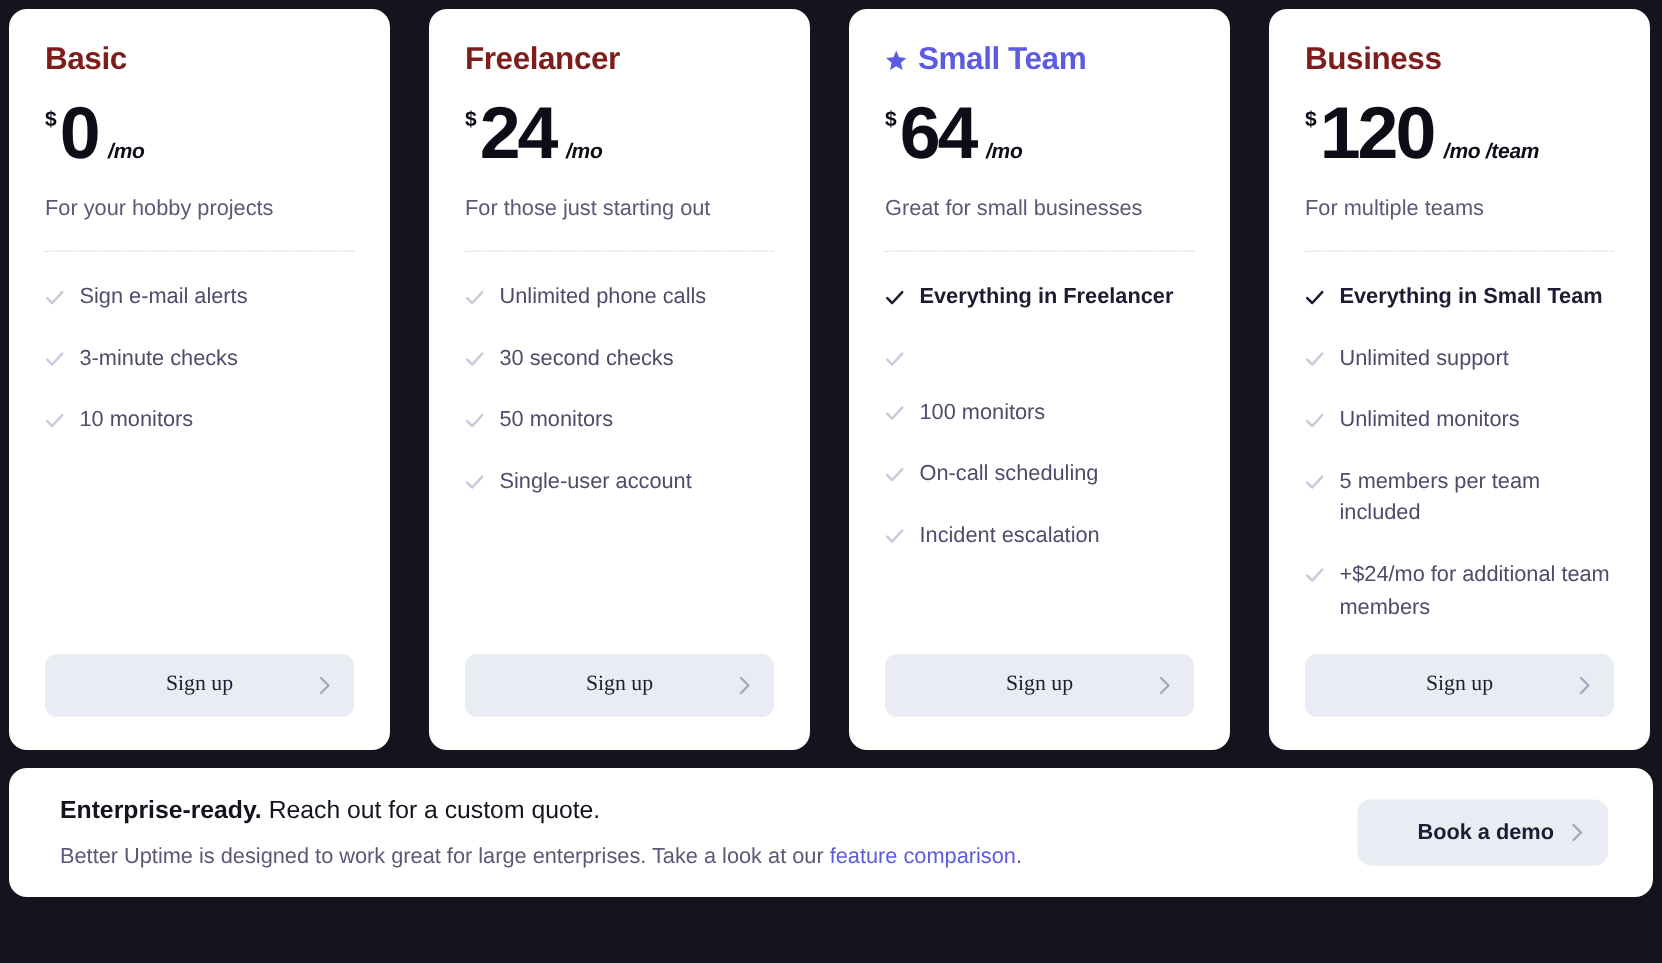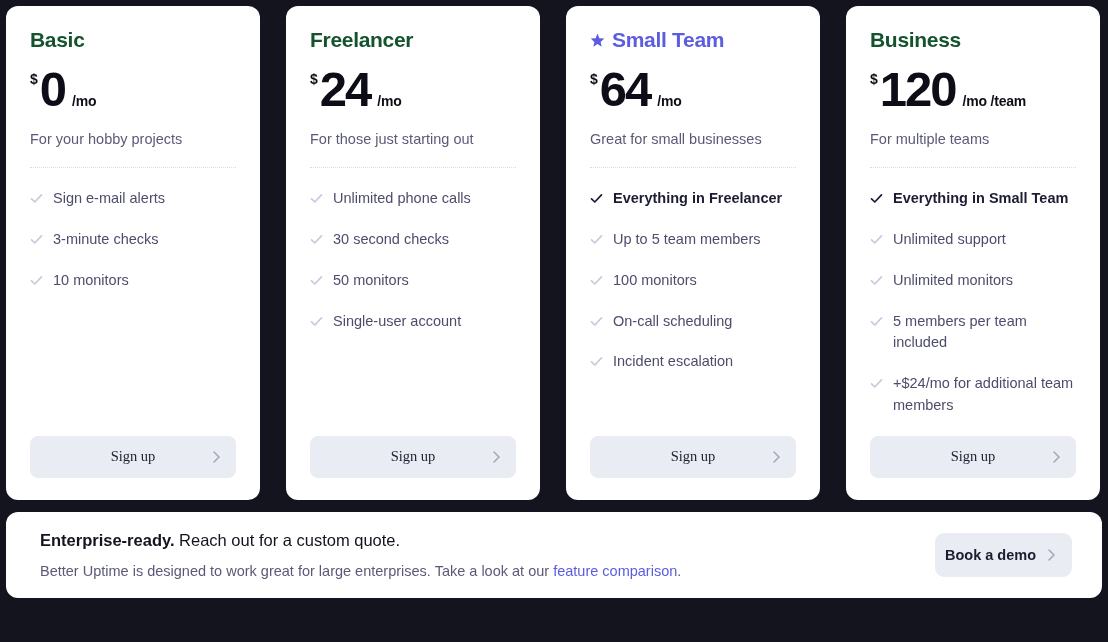--- a/index.html
+++ b/index.html
@@ -30,21 +30,21 @@
     border-radius: 12px;
     padding: 22px 24px 22px 24px;
     min-height: 479px;
     display: flex;
     flex-direction: column;
   }
 
   .plan-name {
     font-size: 21px;
     font-weight: bold;
-    color: #14532d;
+    color: #7f1d1d;
     letter-spacing: -0.3px;
     line-height: 1.1;
     display: flex;
     align-items: center;
     gap: 7px;
   }
   .plan-name.featured { color: #5c5ce0; }
 
   .star-icon {
     width: 15px;
@@ -74,20 +74,21 @@
     font-size: 49px;
     font-weight: bold;
     letter-spacing: -2px;
     line-height: 0.95;
   }
   .period {
     font-size: 14px;
     font-weight: bold;
     margin-left: 7px;
     letter-spacing: -0.2px;
+    font-style: italic;
   }
 
   .tagline {
     margin-top: 17px;
     font-size: 14.5px;
     color: #5a5a78;
     line-height: 1.3;
   }
 
   .divider {
@@ -177,21 +178,21 @@
     line-height: 1.4;
   }
   .ent-link {
     color: #5c5ce0;
     text-decoration: none;
   }
 
   .demo-btn {
     flex: 0 0 auto;
     height: 44px;
-    padding: 0 36px 0 10px;
+    padding: 0 36px 0 40px;
     background: #e9ecf2;
     border: none;
     border-radius: 9px;
     position: relative;
     cursor: pointer;
     display: flex;
     align-items: center;
     font-family: inherit;
     justify-content: flex-end;
   }
@@ -333,21 +334,20 @@
             </svg>
           </span>
           <span>Everything in Freelancer</span>
         </li>
         <li class="feature">
           <span class="check-icon">
             <svg viewBox="0 0 13 13" width="13" height="13" fill="none" stroke="#c9cbdd" stroke-width="1.7" stroke-linecap="round" stroke-linejoin="round">
               <polyline points="1.5,6.8 4.8,10 11.5,2.8"></polyline>
             </svg>
           </span>
-          <span>Up to 5 team members</span>
         </li>
         <li class="feature">
           <span class="check-icon">
             <svg viewBox="0 0 13 13" width="13" height="13" fill="none" stroke="#c9cbdd" stroke-width="1.7" stroke-linecap="round" stroke-linejoin="round">
               <polyline points="1.5,6.8 4.8,10 11.5,2.8"></polyline>
             </svg>
           </span>
           <span>100 monitors</span>
         </li>
         <li class="feature">

